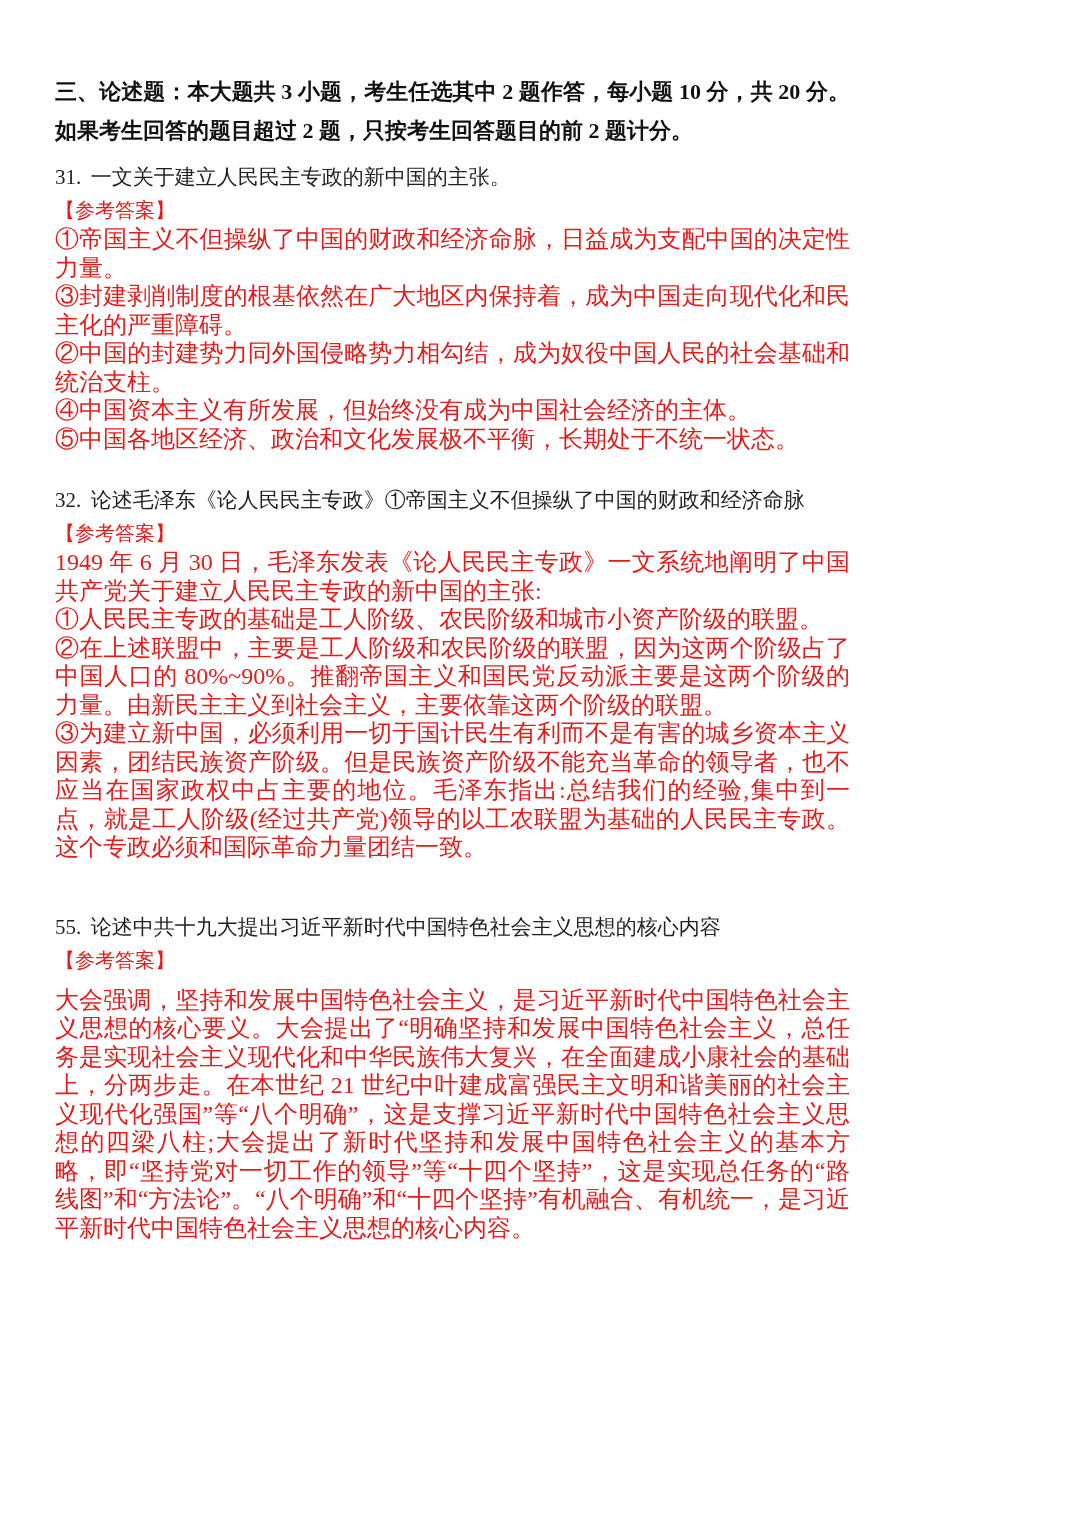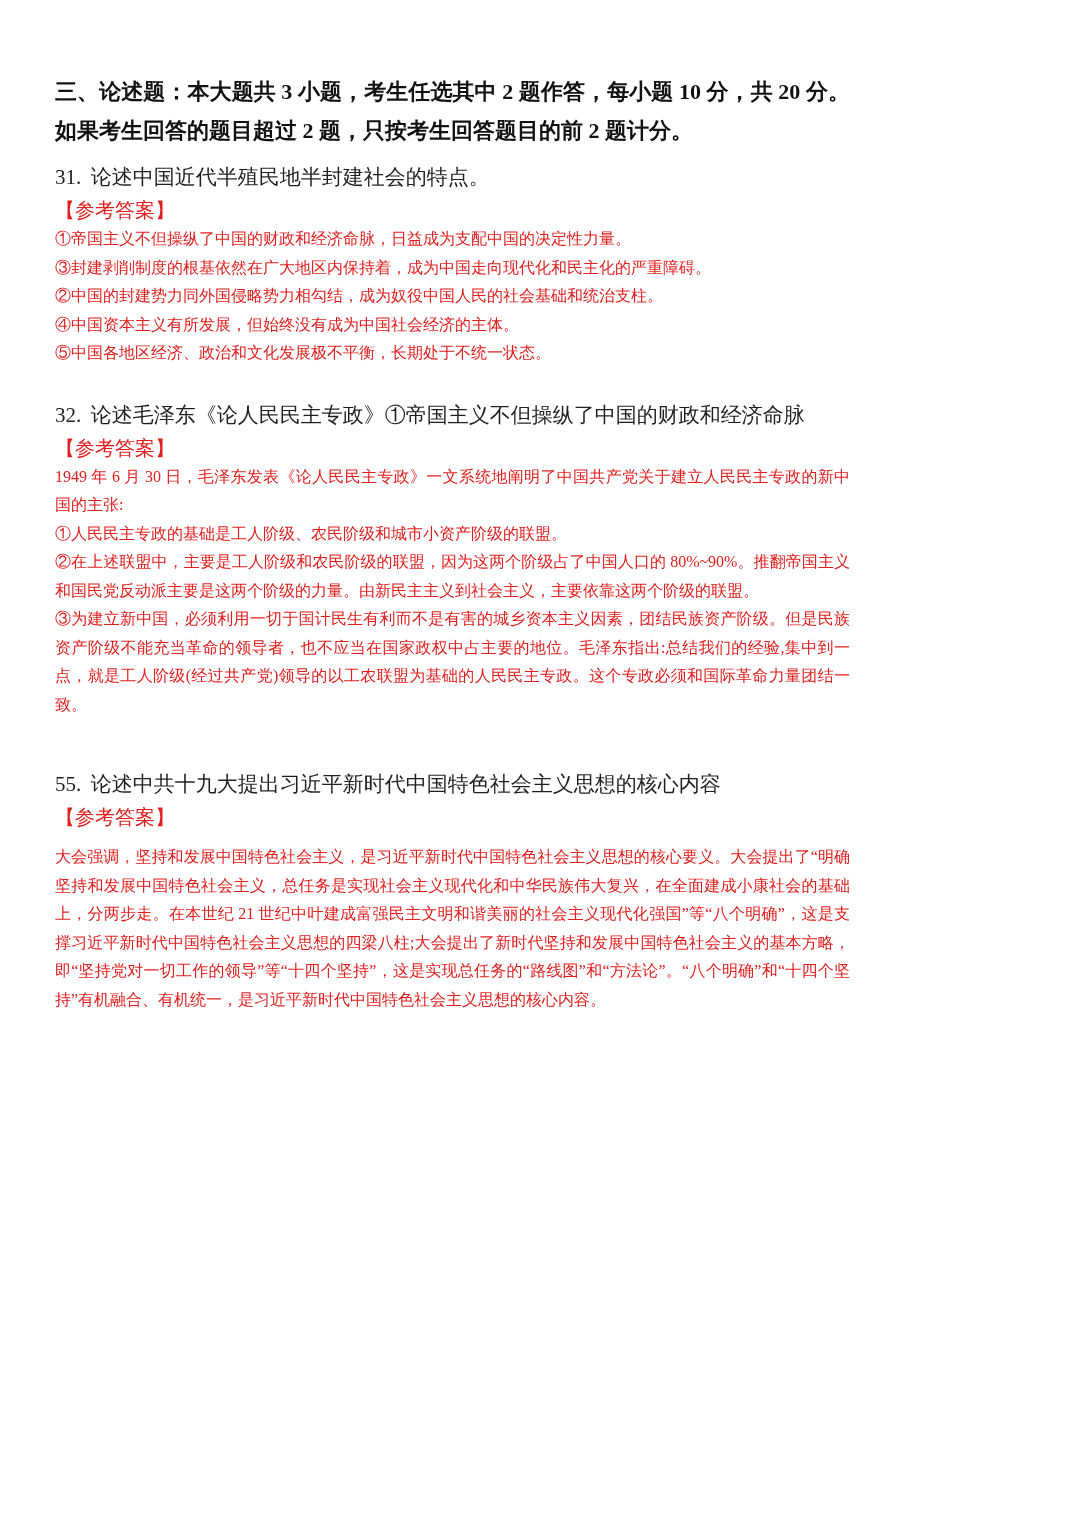--- a/index.html
+++ b/index.html
@@ -44,39 +44,39 @@
     margin-right: 0.45em;
   }
   .answer-label {
     font-size: 20px;
     line-height: 30px;
     margin-top: 3px;
   }
   .red { color: #e11d1d; }
   .answer p {
     margin: 0;
-    font-size: 16px;
+    font-size: 24px;
     line-height: 28.5px;
     text-align: justify;
     word-break: break-word;
   }
   .question-32 { margin-top: 32px; }
   .question-33 { margin-top: 50px; }
   .question-33 .answer { margin-top: 11px; }
 </style>
 </head>
 <body>
 
 <div class="page">
 
   <div class="section-header">三、论述题：本大题共 3 小题，考生任选其中 2 题作答，每小题 10 分，共 20 分。如果考生回答的题目超过 2 题，只按考生回答题目的前 2 题计分。</div>
 
   <div class="question question-31">
     <div class="q-title">
-      <span class="qnum">31.</span><span>论述中国近代半殖民地半封建社会的特点。</span>
+      <span class="qnum">31.</span><span>一文关于建立人民民主专政的新中国的主张。</span>
     </div>
     <div class="answer-label red">【参考答案】</div>
     <div class="answer red">
       <p>①帝国主义不但操纵了中国的财政和经济命脉，日益成为支配中国的决定性力量。</p>
       <p>③封建剥削制度的根基依然在广大地区内保持着，成为中国走向现代化和民主化的严重障碍。</p>
       <p>②中国的封建势力同外国侵略势力相勾结，成为奴役中国人民的社会基础和统治支柱。</p>
       <p>④中国资本主义有所发展，但始终没有成为中国社会经济的主体。</p>
       <p>⑤中国各地区经济、政治和文化发展极不平衡，长期处于不统一状态。</p>
     </div>
   </div>

